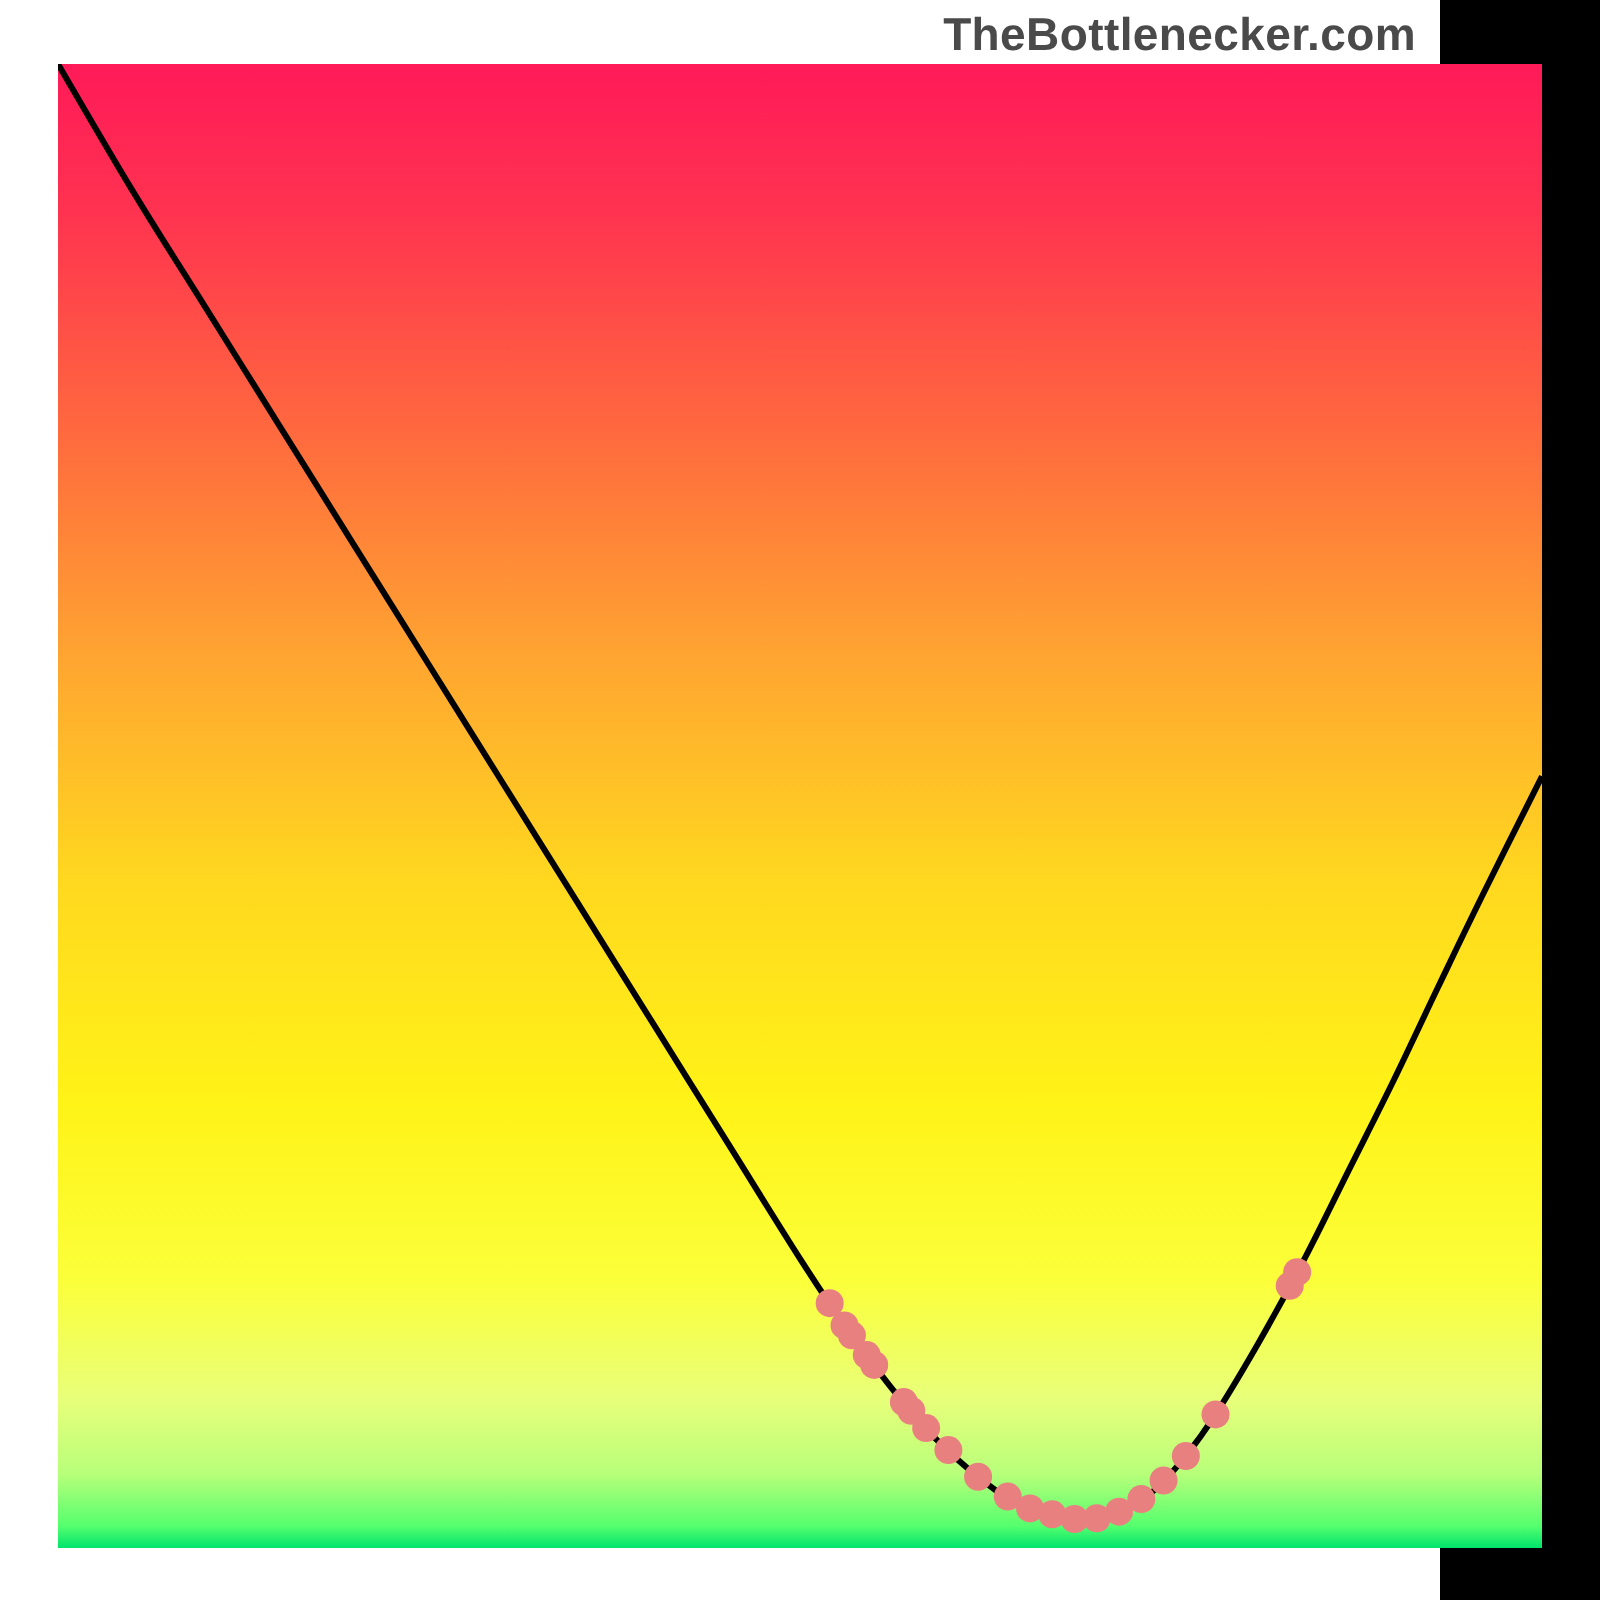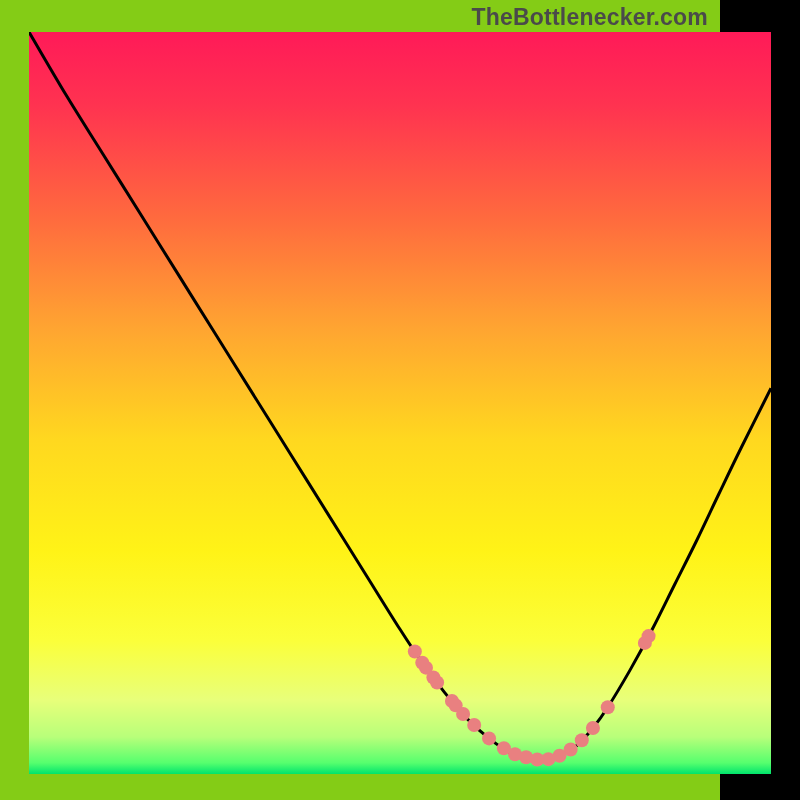--- a/index.html
+++ b/index.html
@@ -8,21 +8,21 @@
     width: 800px;
     height: 800px;
     background: #000;
     overflow: hidden;
     font-family: Arial, Helvetica, sans-serif;
   }
   .stage {
     position: relative;
     width: 720px;
     height: 800px;
-    background: #84cc16;
+    background: #ffffff;
   }
   .watermark {
     position: absolute;
     top: 4px;
     right: 12px;
     color: #4a4a4a;
     font-size: 23px;
     font-weight: bold;
     letter-spacing: 0.2px;
     z-index: 5;

